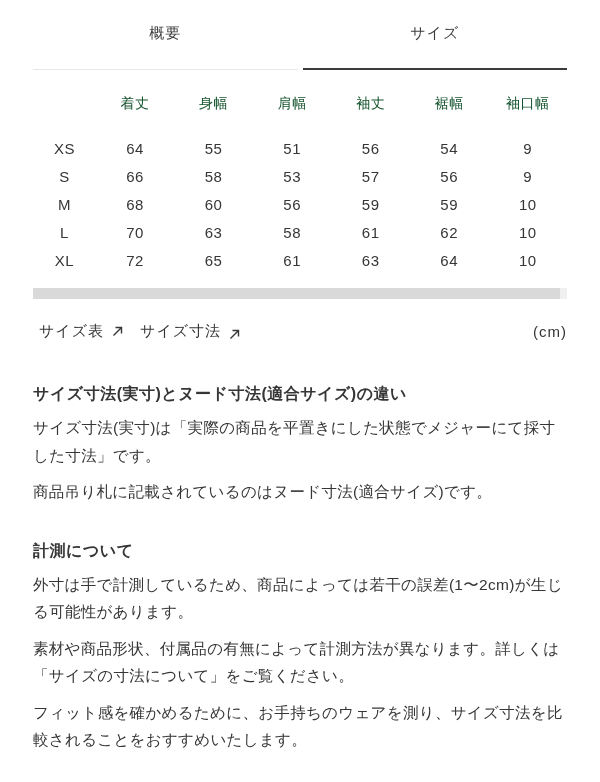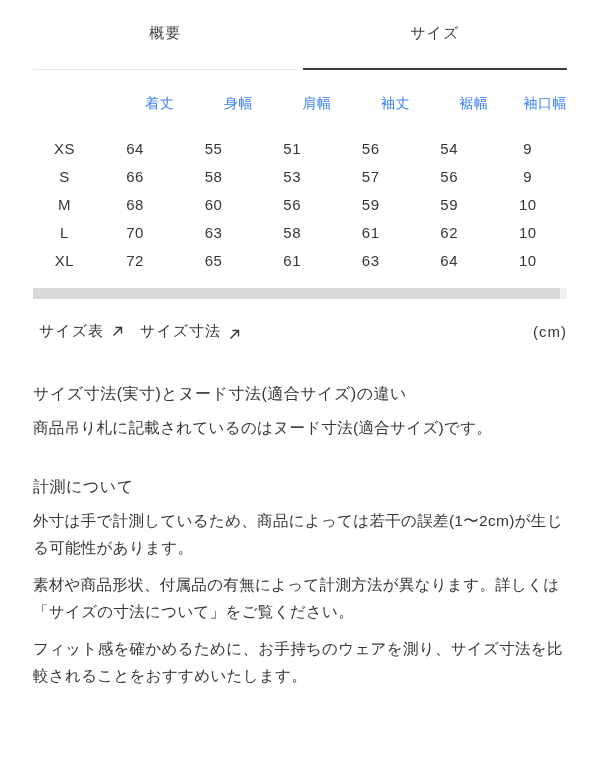--- a/index.html
+++ b/index.html
@@ -25,39 +25,39 @@
   .tab.active { border-bottom: 2px solid #3c3c3c; padding-bottom: 4px; }
 
   
   .size-table { margin-top: 24px; }
   .t-row {
     display: grid;
     grid-template-columns: 0.8fr repeat(6, 1fr);
     align-items: center;
   }
   .t-head { height: 20px; margin-bottom: 20px; }
-  .t-head .t-cell { font-size: 14px; color: #3b82f6; text-align: right; }
+  .t-head .t-cell { font-size: 14px; color: #14532d; }
   .t-body .t-row { height: 28px; }
   .t-cell { text-align: center; font-size: 15px; letter-spacing: 0.5px; }
 
   
   .hscroll { margin-top: 14px; height: 11px; background: #f0f0f0; position: relative; }
   .hscroll-thumb { position: absolute; left: 0; top: 0; height: 11px; width: calc(100% - 7px); background: #d9d9d9; }
 
   
   .links-row { display: flex; align-items: center; margin-top: 23px; font-size: 15px; }
   .size-link { display: inline-flex; align-items: center; gap: 7px; cursor: pointer; color: #363636; letter-spacing: 1px; margin-left: 6px; }
   .size-link + .size-link { margin-left: 16px; align-items: flex-end; }
   .arrow-icon { display: inline-block; width: 13px; height: 13px; }
   .arrow-icon svg { display: block; }
   .unit { margin-left: auto; font-size: 15px; letter-spacing: 1px; }
 
   
   .section-heading {
-    font-size: 16px; font-weight: normal;
+    font-size: 16px; font-weight: bold;
     margin: 41px 0 0 0; line-height: 23px; letter-spacing: 0.5px;
   }
   .section-heading.second { margin-top: 33px; }
   .para { font-size: 15.5px; line-height: 27.5px; margin: 9px 0 0 0; letter-spacing: 0.3px; }
 </style>
 </head>
 <body>
 
 <div class="page">
 
@@ -142,20 +142,21 @@
       <span class="arrow-icon">
         <svg width="13" height="13" viewBox="0 0 13 13">
             <path d="M2.5 10.5 L10.5 2.5 M4.5 2.5 H10.5 V8.5" fill="none" stroke="#363636" stroke-width="1.4"></path>
           </svg>
       </span>
     </span>
     <span class="unit">(cm)</span>
   </div>
 
   <h3 class="section-heading">サイズ寸法(実寸)とヌード寸法(適合サイズ)の違い</h3>
+  <p class="para">サイズ寸法(実寸)は「実際の商品を平置きにした状態でメジャーにて採寸した寸法」です。</p>
   <p class="para">商品吊り札に記載されているのはヌード寸法(適合サイズ)です。</p>
 
   <h3 class="section-heading second">計測について</h3>
   <p class="para">外寸は手で計測しているため、商品によっては若干の誤差(1〜2cm)が生じる可能性があります。</p>
   <p class="para">素材や商品形状、付属品の有無によって計測方法が異なります。詳しくは「サイズの寸法について」をご覧ください。</p>
   <p class="para">フィット感を確かめるために、お手持ちのウェアを測り、サイズ寸法を比較されることをおすすめいたします。</p>
 
 </div>
 
 </body></html>

